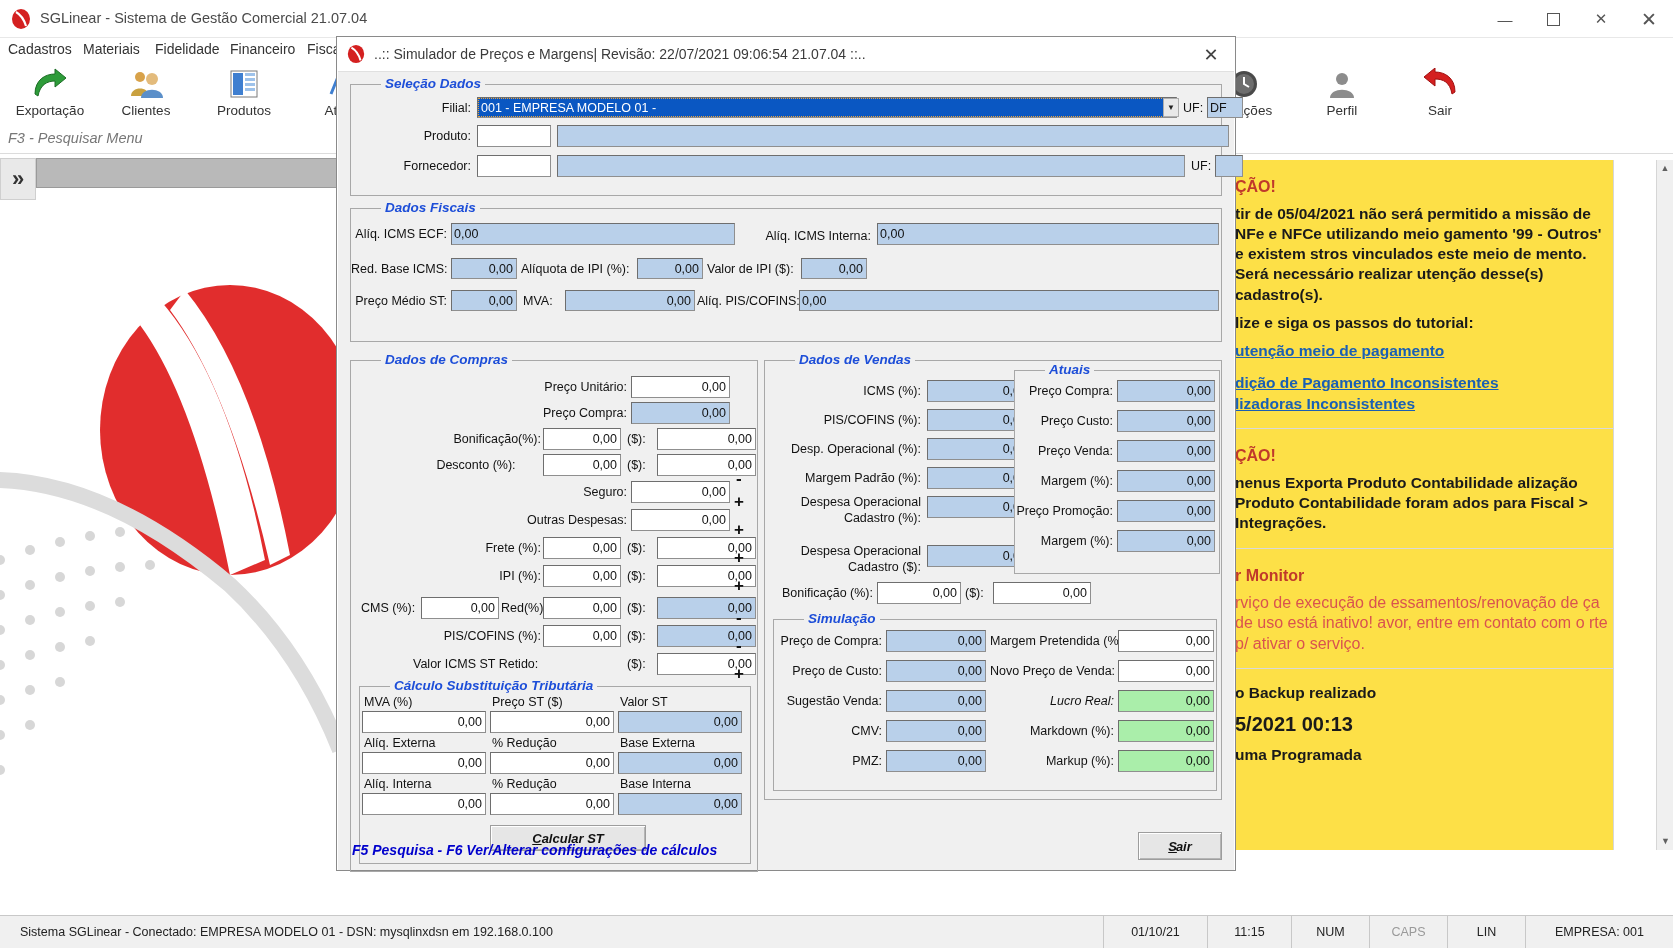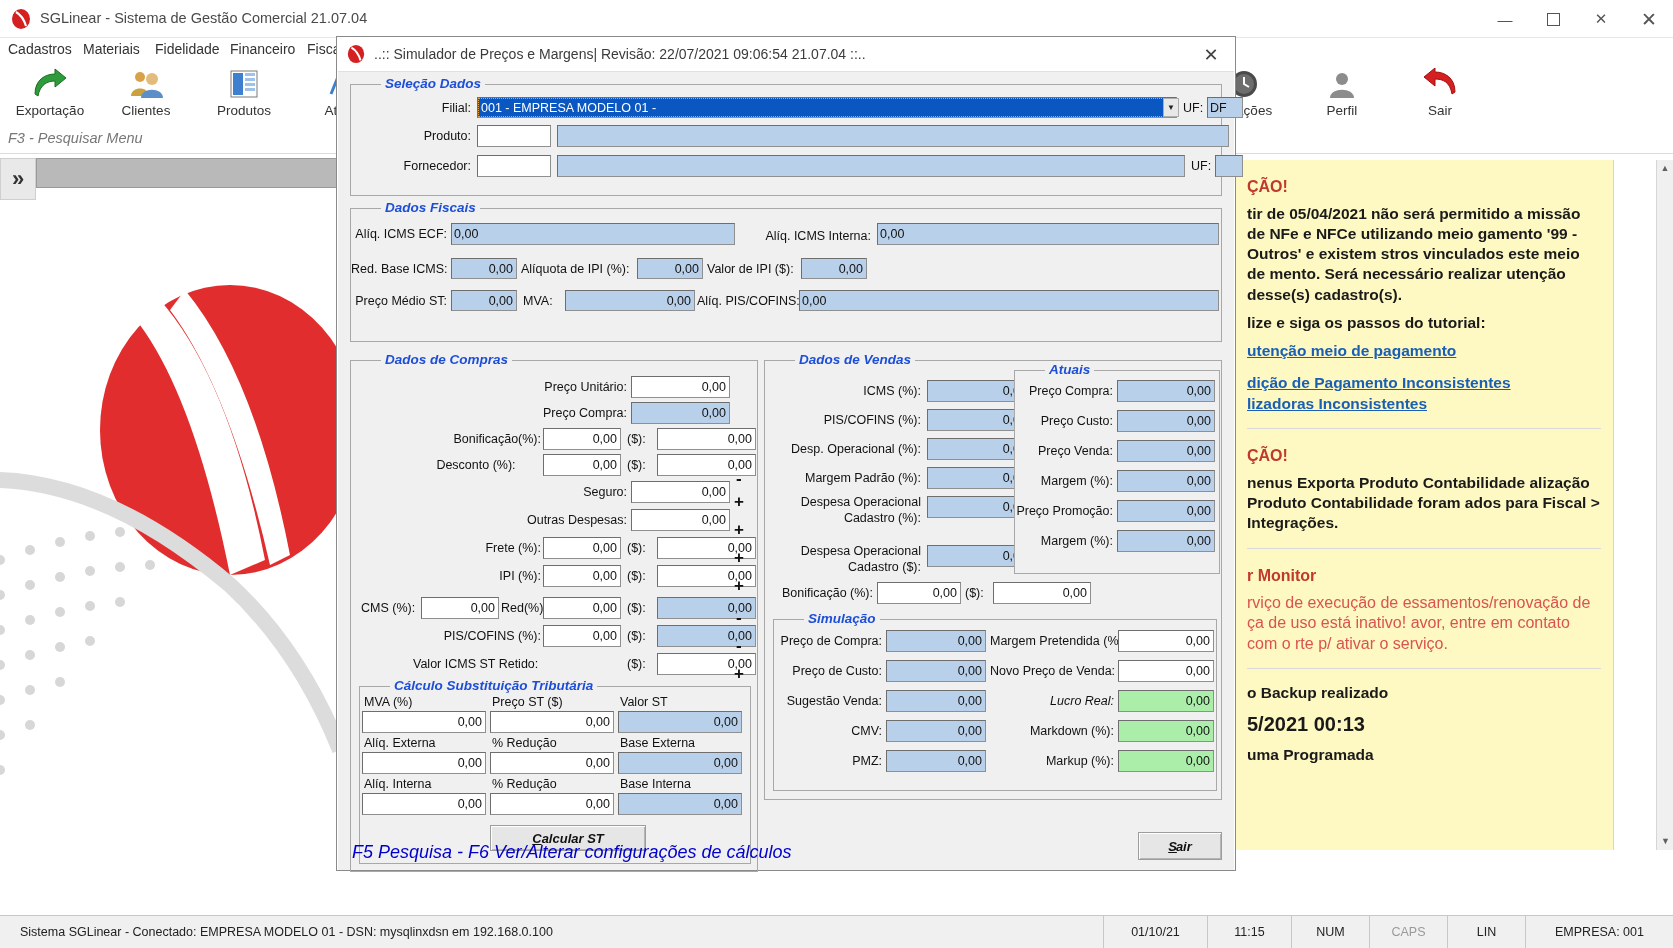--- a/index.html
+++ b/index.html
@@ -78,22 +78,22 @@
     position:absolute; left:36px; top:158px; width:760px; height:30px;
     background:#b9b9b9; border:1px solid #9a9a9a;
   }
 
   
   .watermark { position:absolute; left:-20px; top:230px; width:360px; height:560px; overflow:hidden; }
 
   
   .notif {
     position:absolute; left:1234px; top:160px; width:380px; height:690px;
-    background:#fef9c3; border-left:1px solid #d6d6d6; border-right:1px solid #d6d6d6;
-    padding:0 12px; overflow:hidden;
+    background:#fde047; border-left:1px solid #d6d6d6; border-right:1px solid #d6d6d6;
+    padding:0 0; overflow:hidden;
   }
   .notif h4 { margin:18px 0 8px 0; color:#c0392b; font-size:16px; font-weight:bold; }
   .notif p  { margin:0 0 8px 0; color:#1a1a1a; font-size:15.5px; line-height:1.30; font-weight:bold; }
   .notif p.red { color:#d9534f; font-weight:normal; font-size:16px; line-height:1.28;}
   .notif a  { color:#1a5fb4; font-size:15.5px; font-weight:bold; text-decoration:underline; display:block; line-height:1.32;}
   .notif hr { border:none; border-top:1px solid #d9d9d9; margin:14px 0; }
   .notif .plain { color:#1a1a1a; font-weight:bold; font-size:15.5px; }
   .notif-scroll {
     position:absolute; left:1656px; top:160px; width:17px; height:690px;
     background:#f0f0f0; border-left:1px solid #d6d6d6;
@@ -162,21 +162,21 @@
 
   .btn {
     position:absolute; background:#e6e6e6; border:1px solid #9d9d9d;
     box-shadow: inset 1px 1px 0 #ffffff, inset -1px -1px 0 #b5b5b5;
     font-size:13px; color:#111; font-style:italic; font-weight:bold;
     display:flex; align-items:center; justify-content:center;
   }
   .btn u { text-decoration:underline; }
 
   .hint {
-    position:absolute; color:#0000cc; font-style:italic; font-weight:normal; font-size:18px;
+    position:absolute; color:#0000cc; font-style:italic; font-weight:bold; font-size:14px;
     white-space:nowrap;
   }
 </style>
 </head>
 <body>
 
 <div id="root">
 
   <div class="app-titlebar">
     <div class="app-logo">

